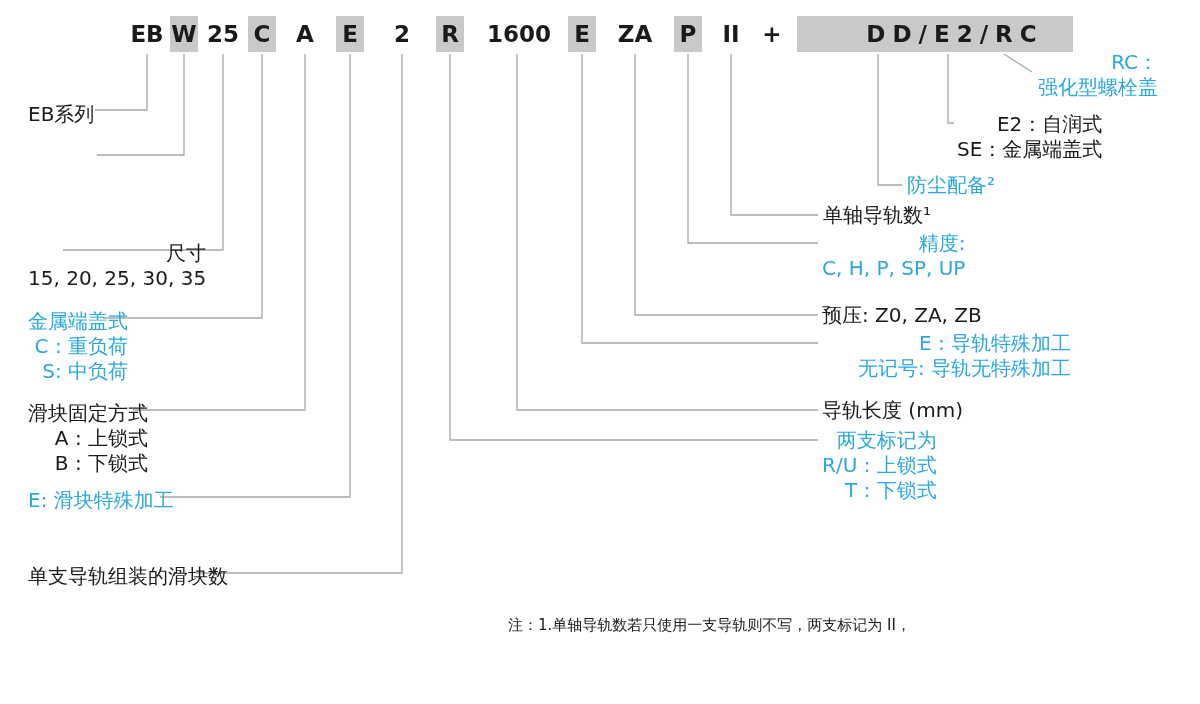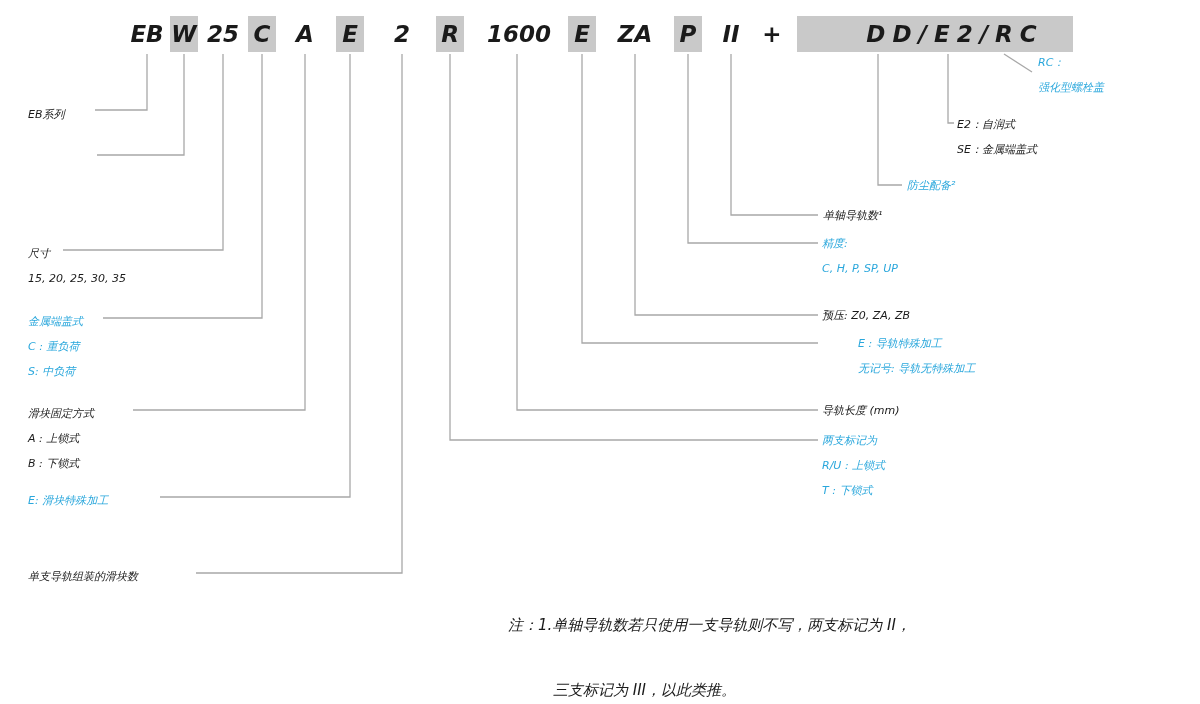--- a/index.html
+++ b/index.html
@@ -1,33 +1,33 @@
 <!DOCTYPE html>
 <html style="--accent: #2aa7dc; --text: #1a1a1a; --box: #c9c9c9; --line: #a8a8a8;"><head>
 <meta charset="utf-8">
 <style>
   html,body{margin:0;padding:0;background:#ffffff;}
   .canvas{
     position:relative;width:1200px;height:704px;background:#fff;
     font-family:"DejaVu Sans","Liberation Sans",sans-serif;
-    overflow:hidden;color:var(--text,#1a1a1a);font-style:italic;
+    overflow:hidden;color:var(--text,#1a1a1a);
   }
   svg.leaders{position:absolute;left:0;top:0;}
   .leaders polyline{fill:none;stroke:var(--line,#a8a8a8);stroke-width:1.3;}
   .code-row{position:absolute;left:0;top:0;width:100%;height:60px;}
   .seg{
     position:absolute;top:16px;height:36px;line-height:36px;display:block;
     text-align:center;font-weight:bold;font-size:23px;color:var(--text,#1a1a1a);
     white-space:nowrap;
   }
   .seg.hl{background:var(--box,#c9c9c9);}
   .seg.wide{letter-spacing:7px;padding-left:40px;}
   .label{
-    position:absolute;font-size:11px;line-height:25px;
-    color:var(--text,#1a1a1a);white-space:nowrap;
+    position:absolute;font-size:20px;line-height:25px;
+    color:var(--text,#1a1a1a);white-space:nowrap;text-align:right;
   }
   .label.blue{color:var(--accent,#2aa7dc);}
   .label .ln{white-space:nowrap;}
   .notes{
     position:absolute;left:508px;top:572px;font-size:15px;line-height:21.5px;
     color:var(--text,#1a1a1a);white-space:pre;
   }
 </style>
 </head>
 <body>
@@ -138,20 +138,19 @@
   </div>
 
   <div class="label blue" style="left:822px;top:428px">
     <div class="ln">两支标记为</div>
     <div class="ln">R/U : 上锁式</div>
     <div class="ln">T : 下锁式</div>
   </div>
 
   <div class="notes">
     <div class="ln">注：1.单轴导轨数若只使用一支导轨则不写，两支标记为 II，</div>
-    <div class="ln">　　　三支标记为 III，以此类推。</div>
     
     
     
     
   </div>
 
 </div>
 
 </body></html>

